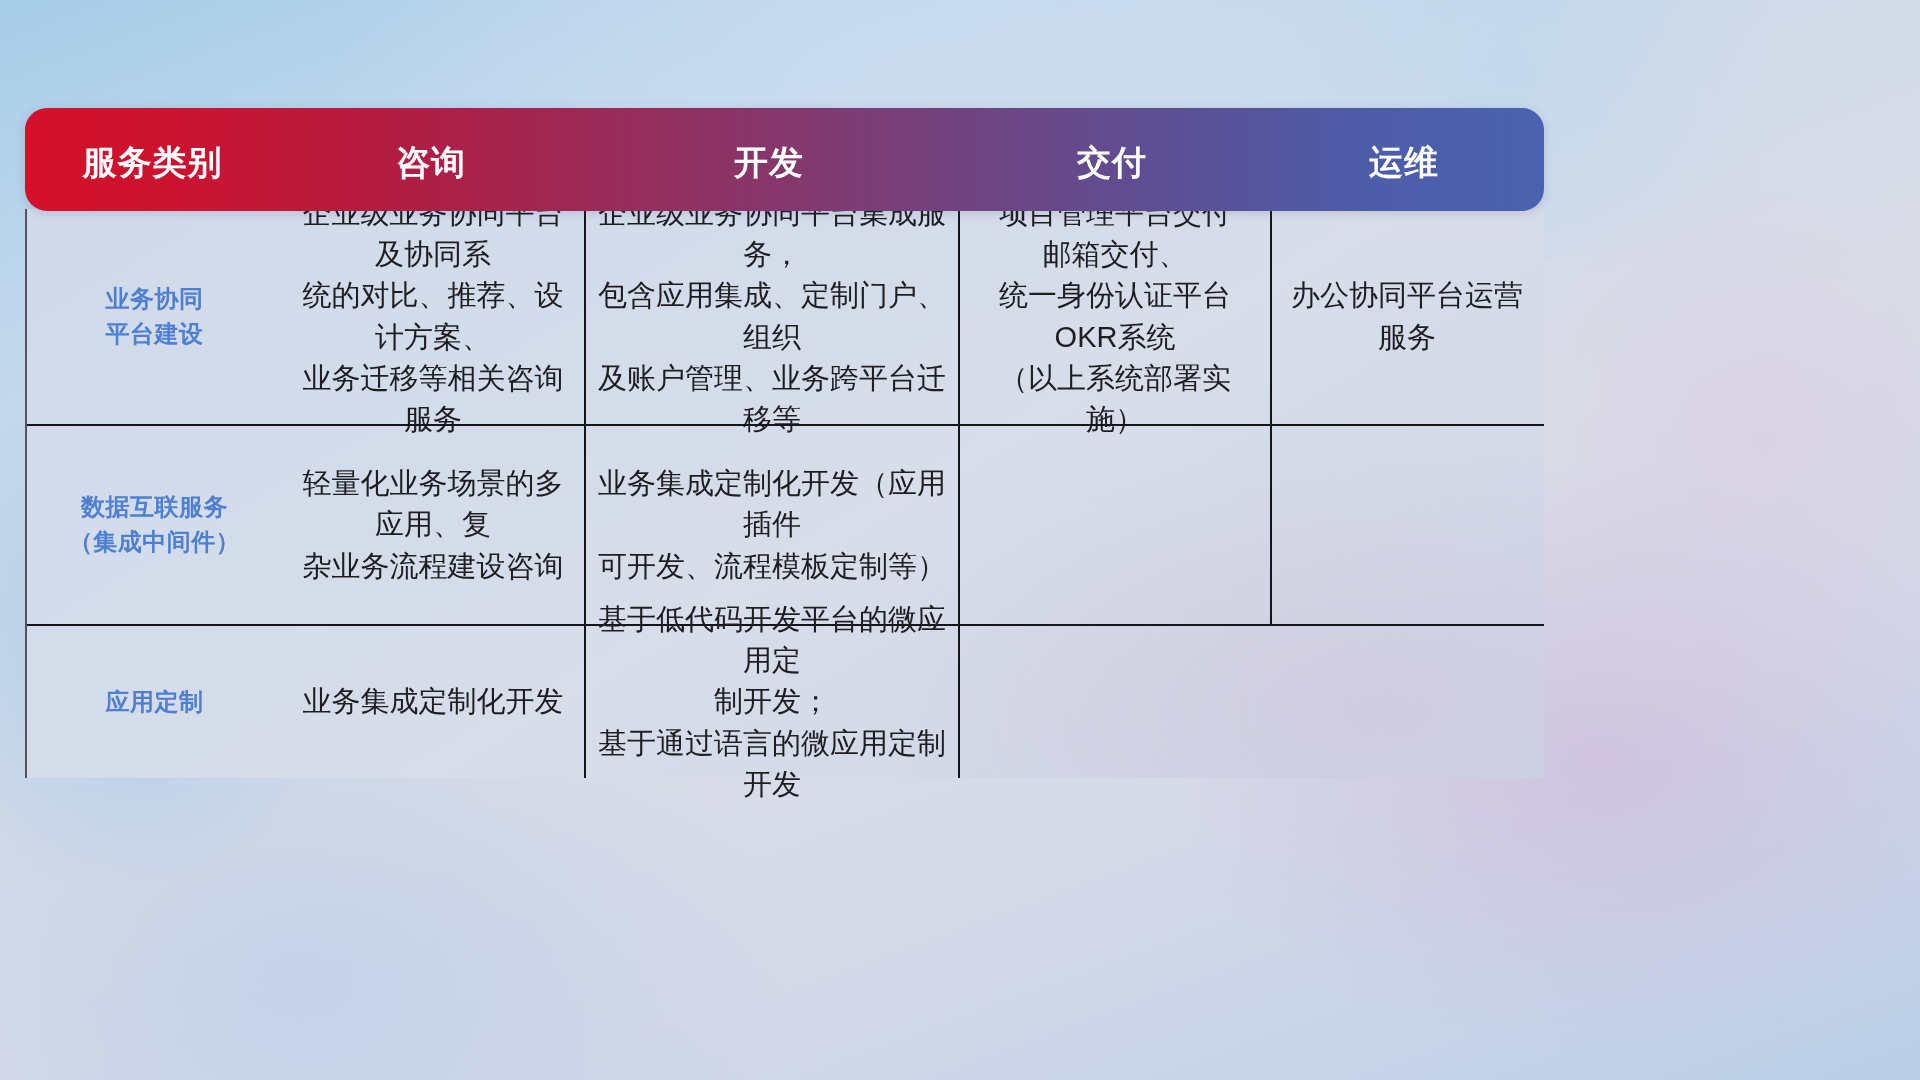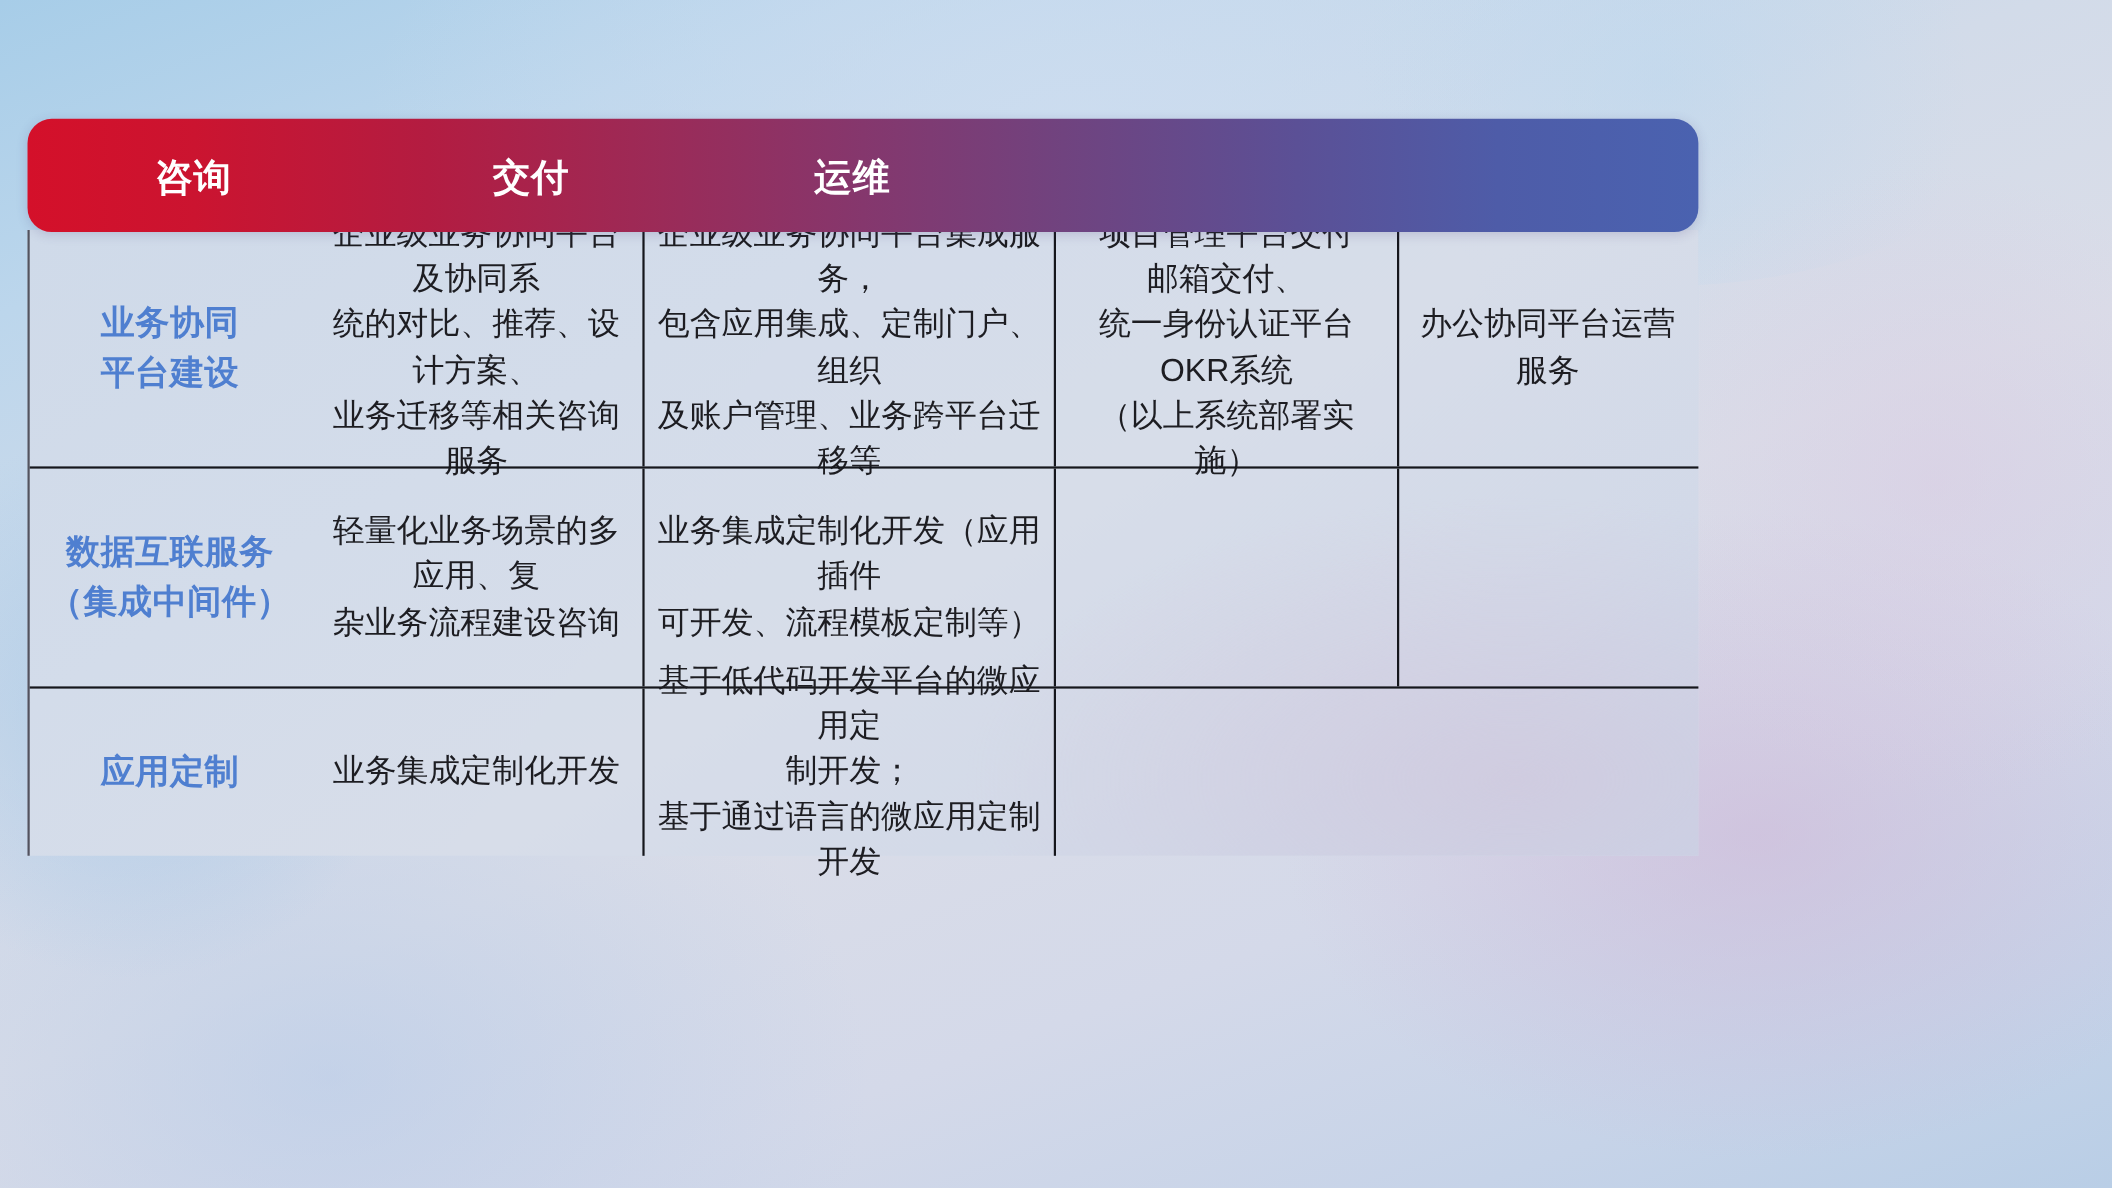--- a/index.html
+++ b/index.html
@@ -117,21 +117,21 @@
     justify-content: center;
     text-align: center;
     padding: 6px 12px;
   }
   .cell.vline {
     border-left: 2.5px solid #15161c;
   }
 
   .label-cell {
     color: #4f7fd0;
-    font-size: 31px;
+    font-size: 24px;
     font-weight: bold;
     line-height: 1.45;
     letter-spacing: 0.5px;
   }
   .text-cell {
     color: #1d1d22;
     font-size: 29px;
     line-height: 1.42;
     font-weight: normal;
   }
@@ -148,21 +148,23 @@
 
 <div id="bg">
   <div id="bg-glow-topright"></div>
   <div id="bg-glow-left"></div>
   <div id="bg-glow-right"></div>
 </div>
 
 <div id="table-wrap">
 
   <div id="table-header">
+    <div class="hcell c0">服务类别</div>
     <div class="hcell c1">咨询</div>
+    <div class="hcell c2">开发</div>
     <div class="hcell c3">交付</div>
     <div class="hcell c4">运维</div>
   </div>
 
   <div id="table-body">
 
     <div class="row" id="row-1">
       <div class="cell c0 label-cell" style="white-space: pre-line;">业务协同
 平台建设</div>
       <div class="cell c1 text-cell" style="white-space: pre-line;">企业级业务协同平台及协同系

